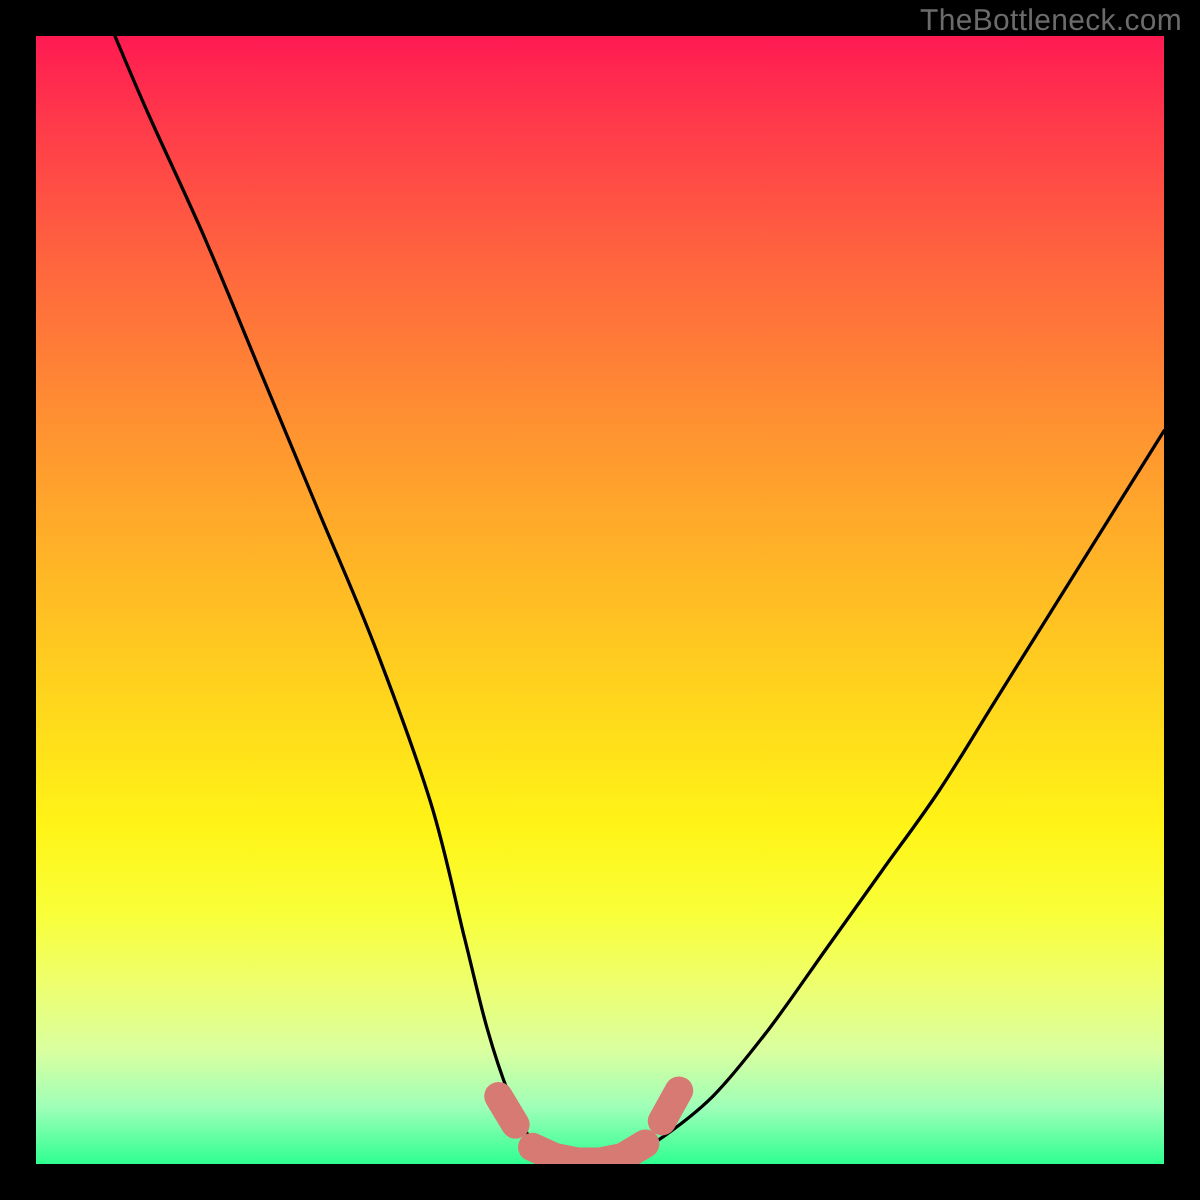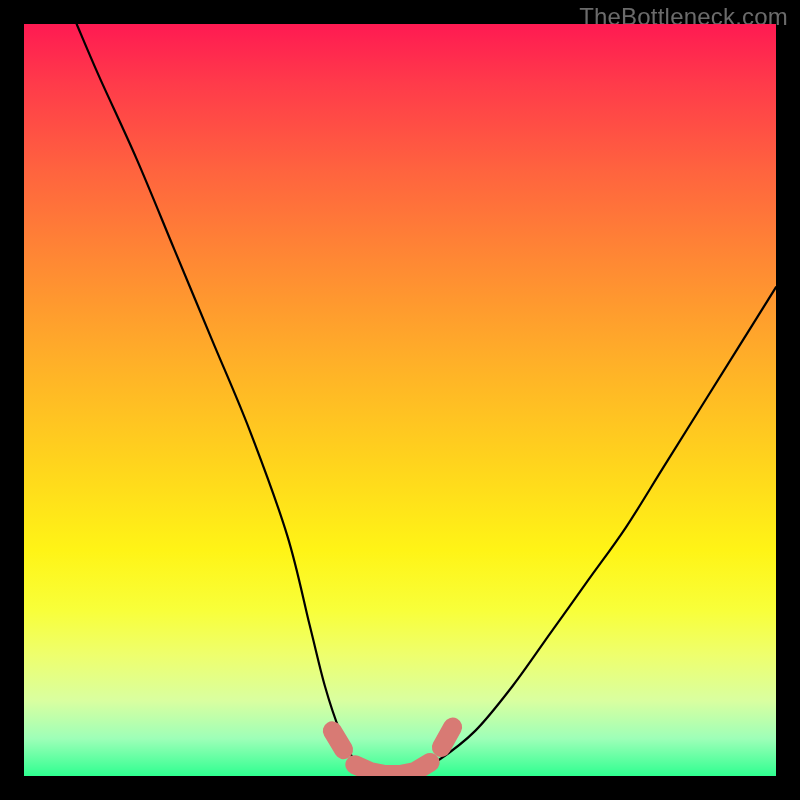--- a/index.html
+++ b/index.html
@@ -39,21 +39,21 @@
       #d9ffa0 90%,
       #9effb8 95%,
       #2fff90 100%
     );
   }
   .watermark {
     position: absolute;
     top: 3px;
     right: 12px;
     color: #6b6b6b;
-    font-size: 24px;
+    font-size: 20px;
     font-weight: 500;
     letter-spacing: 0.2px;
   }
   svg.curve {
     position: absolute;
     left: 0;
     top: 0;
     width: 752px;
     height: 752px;
   }

